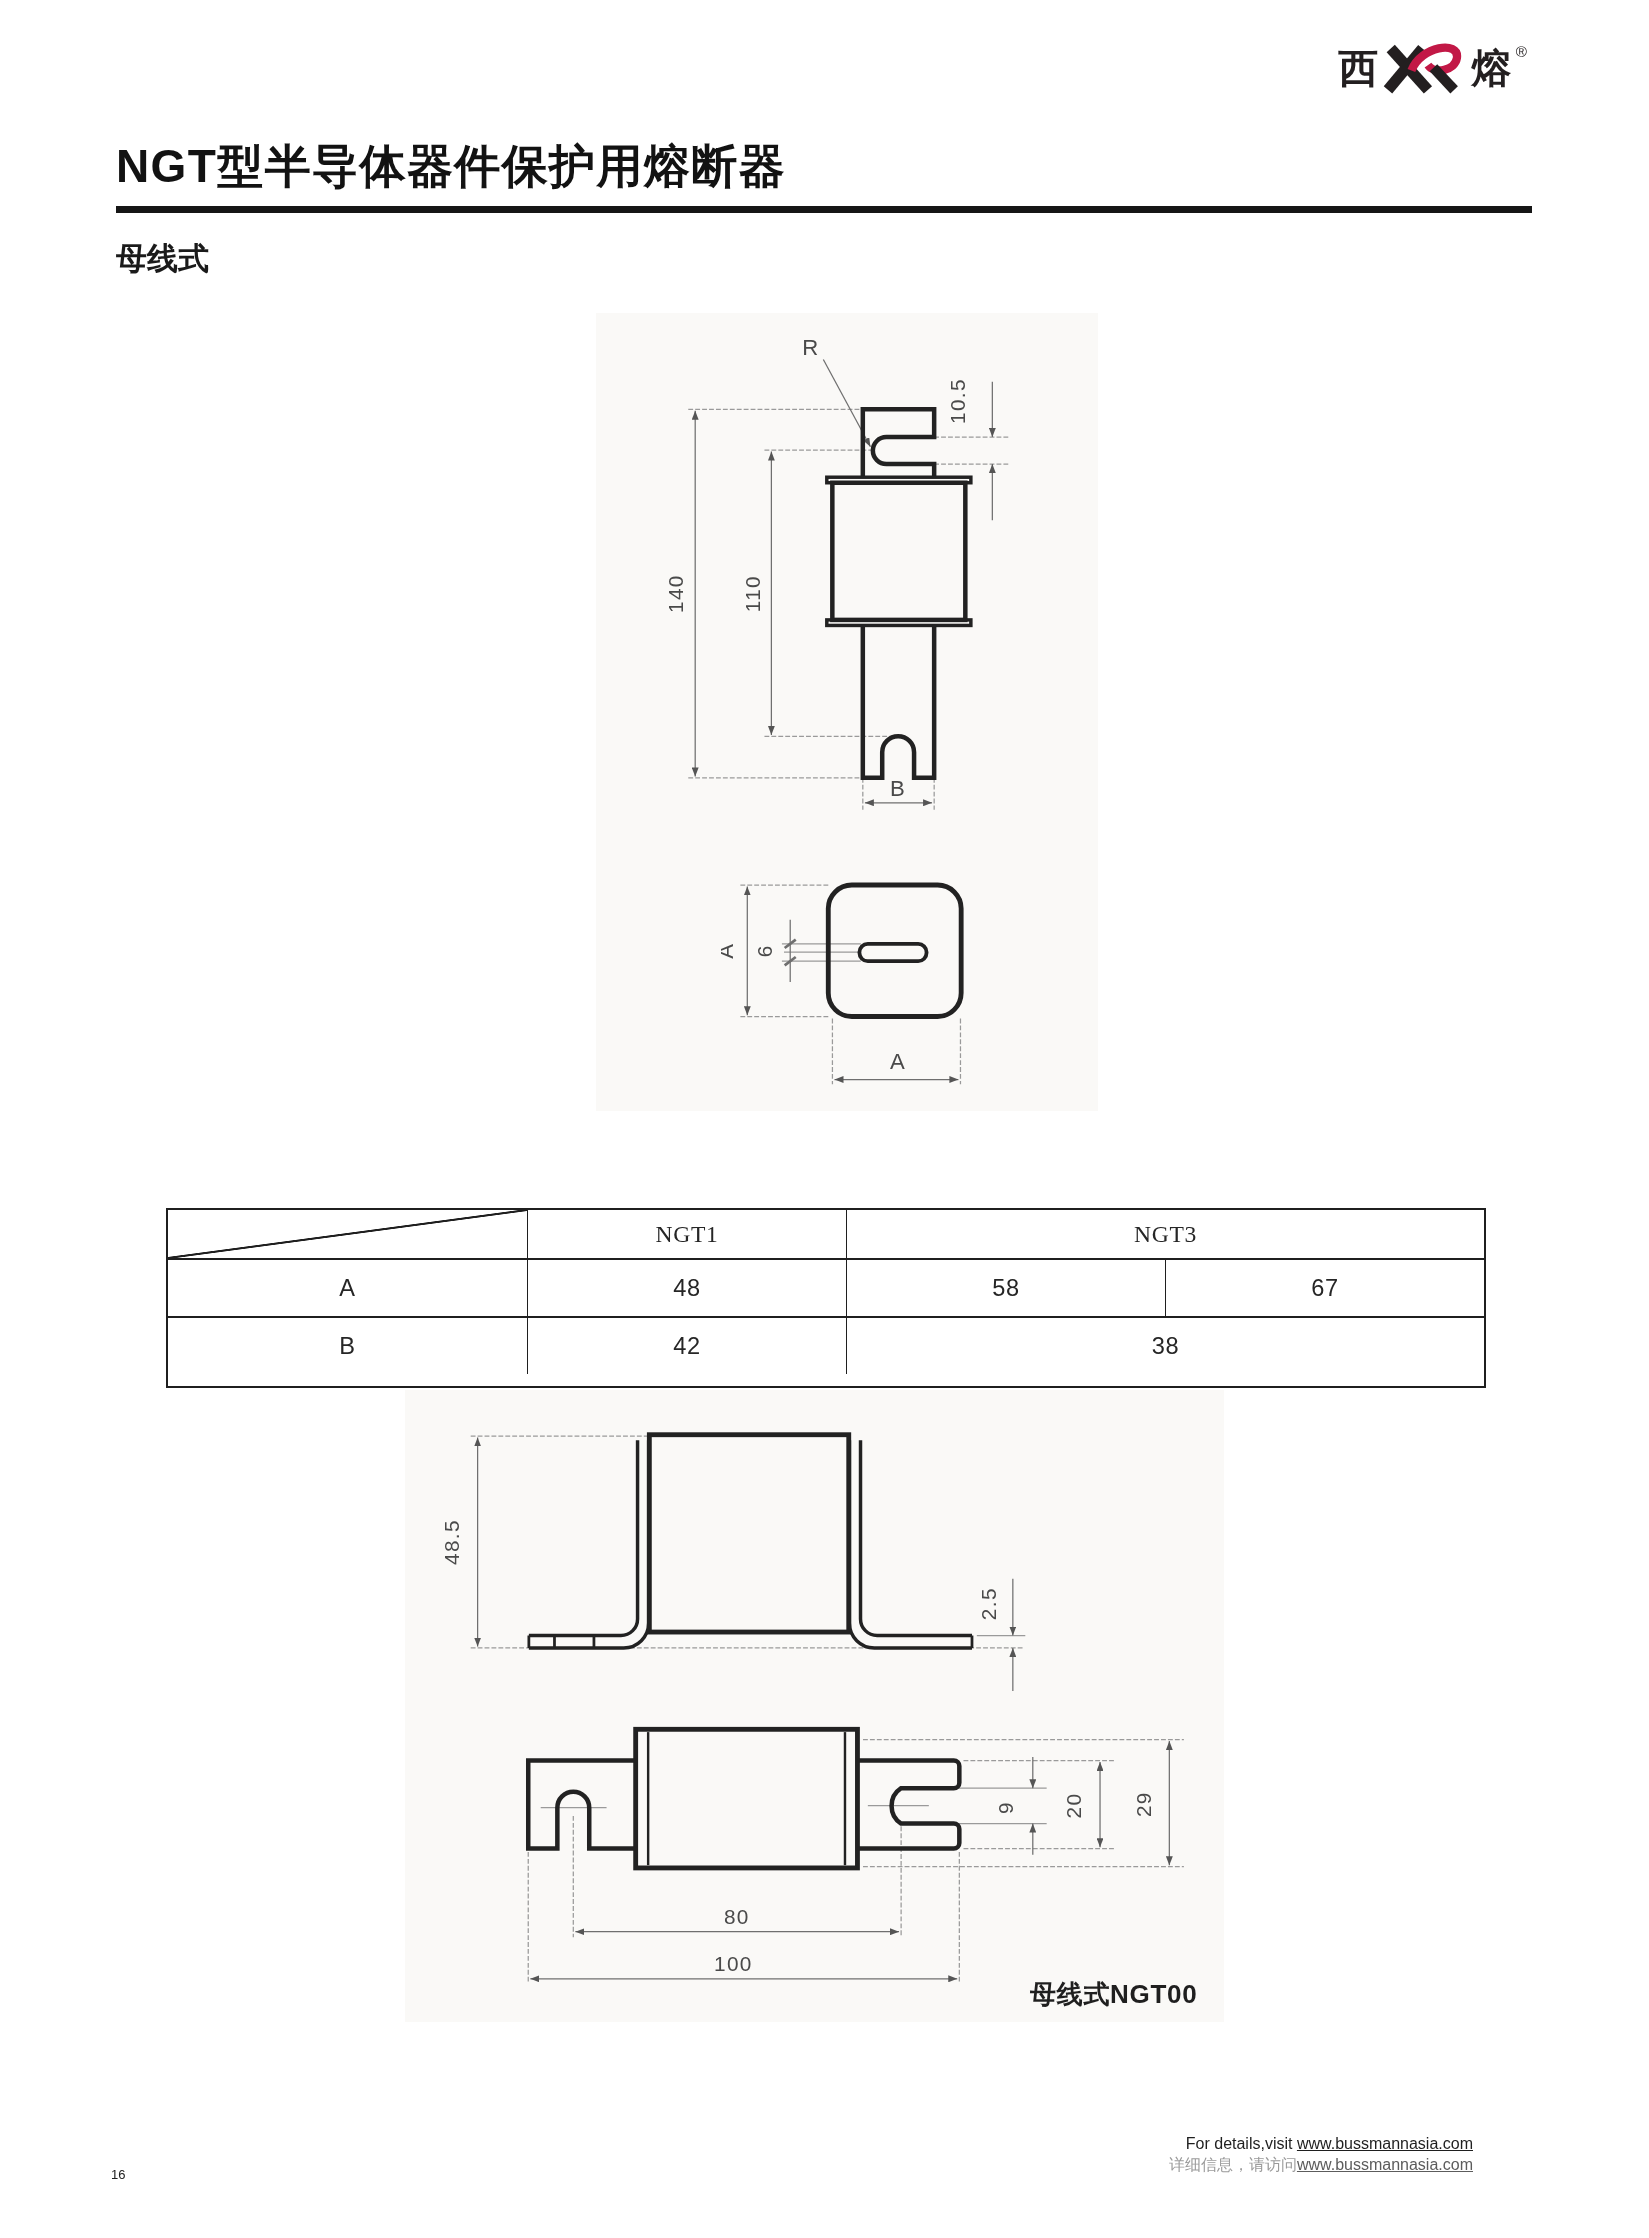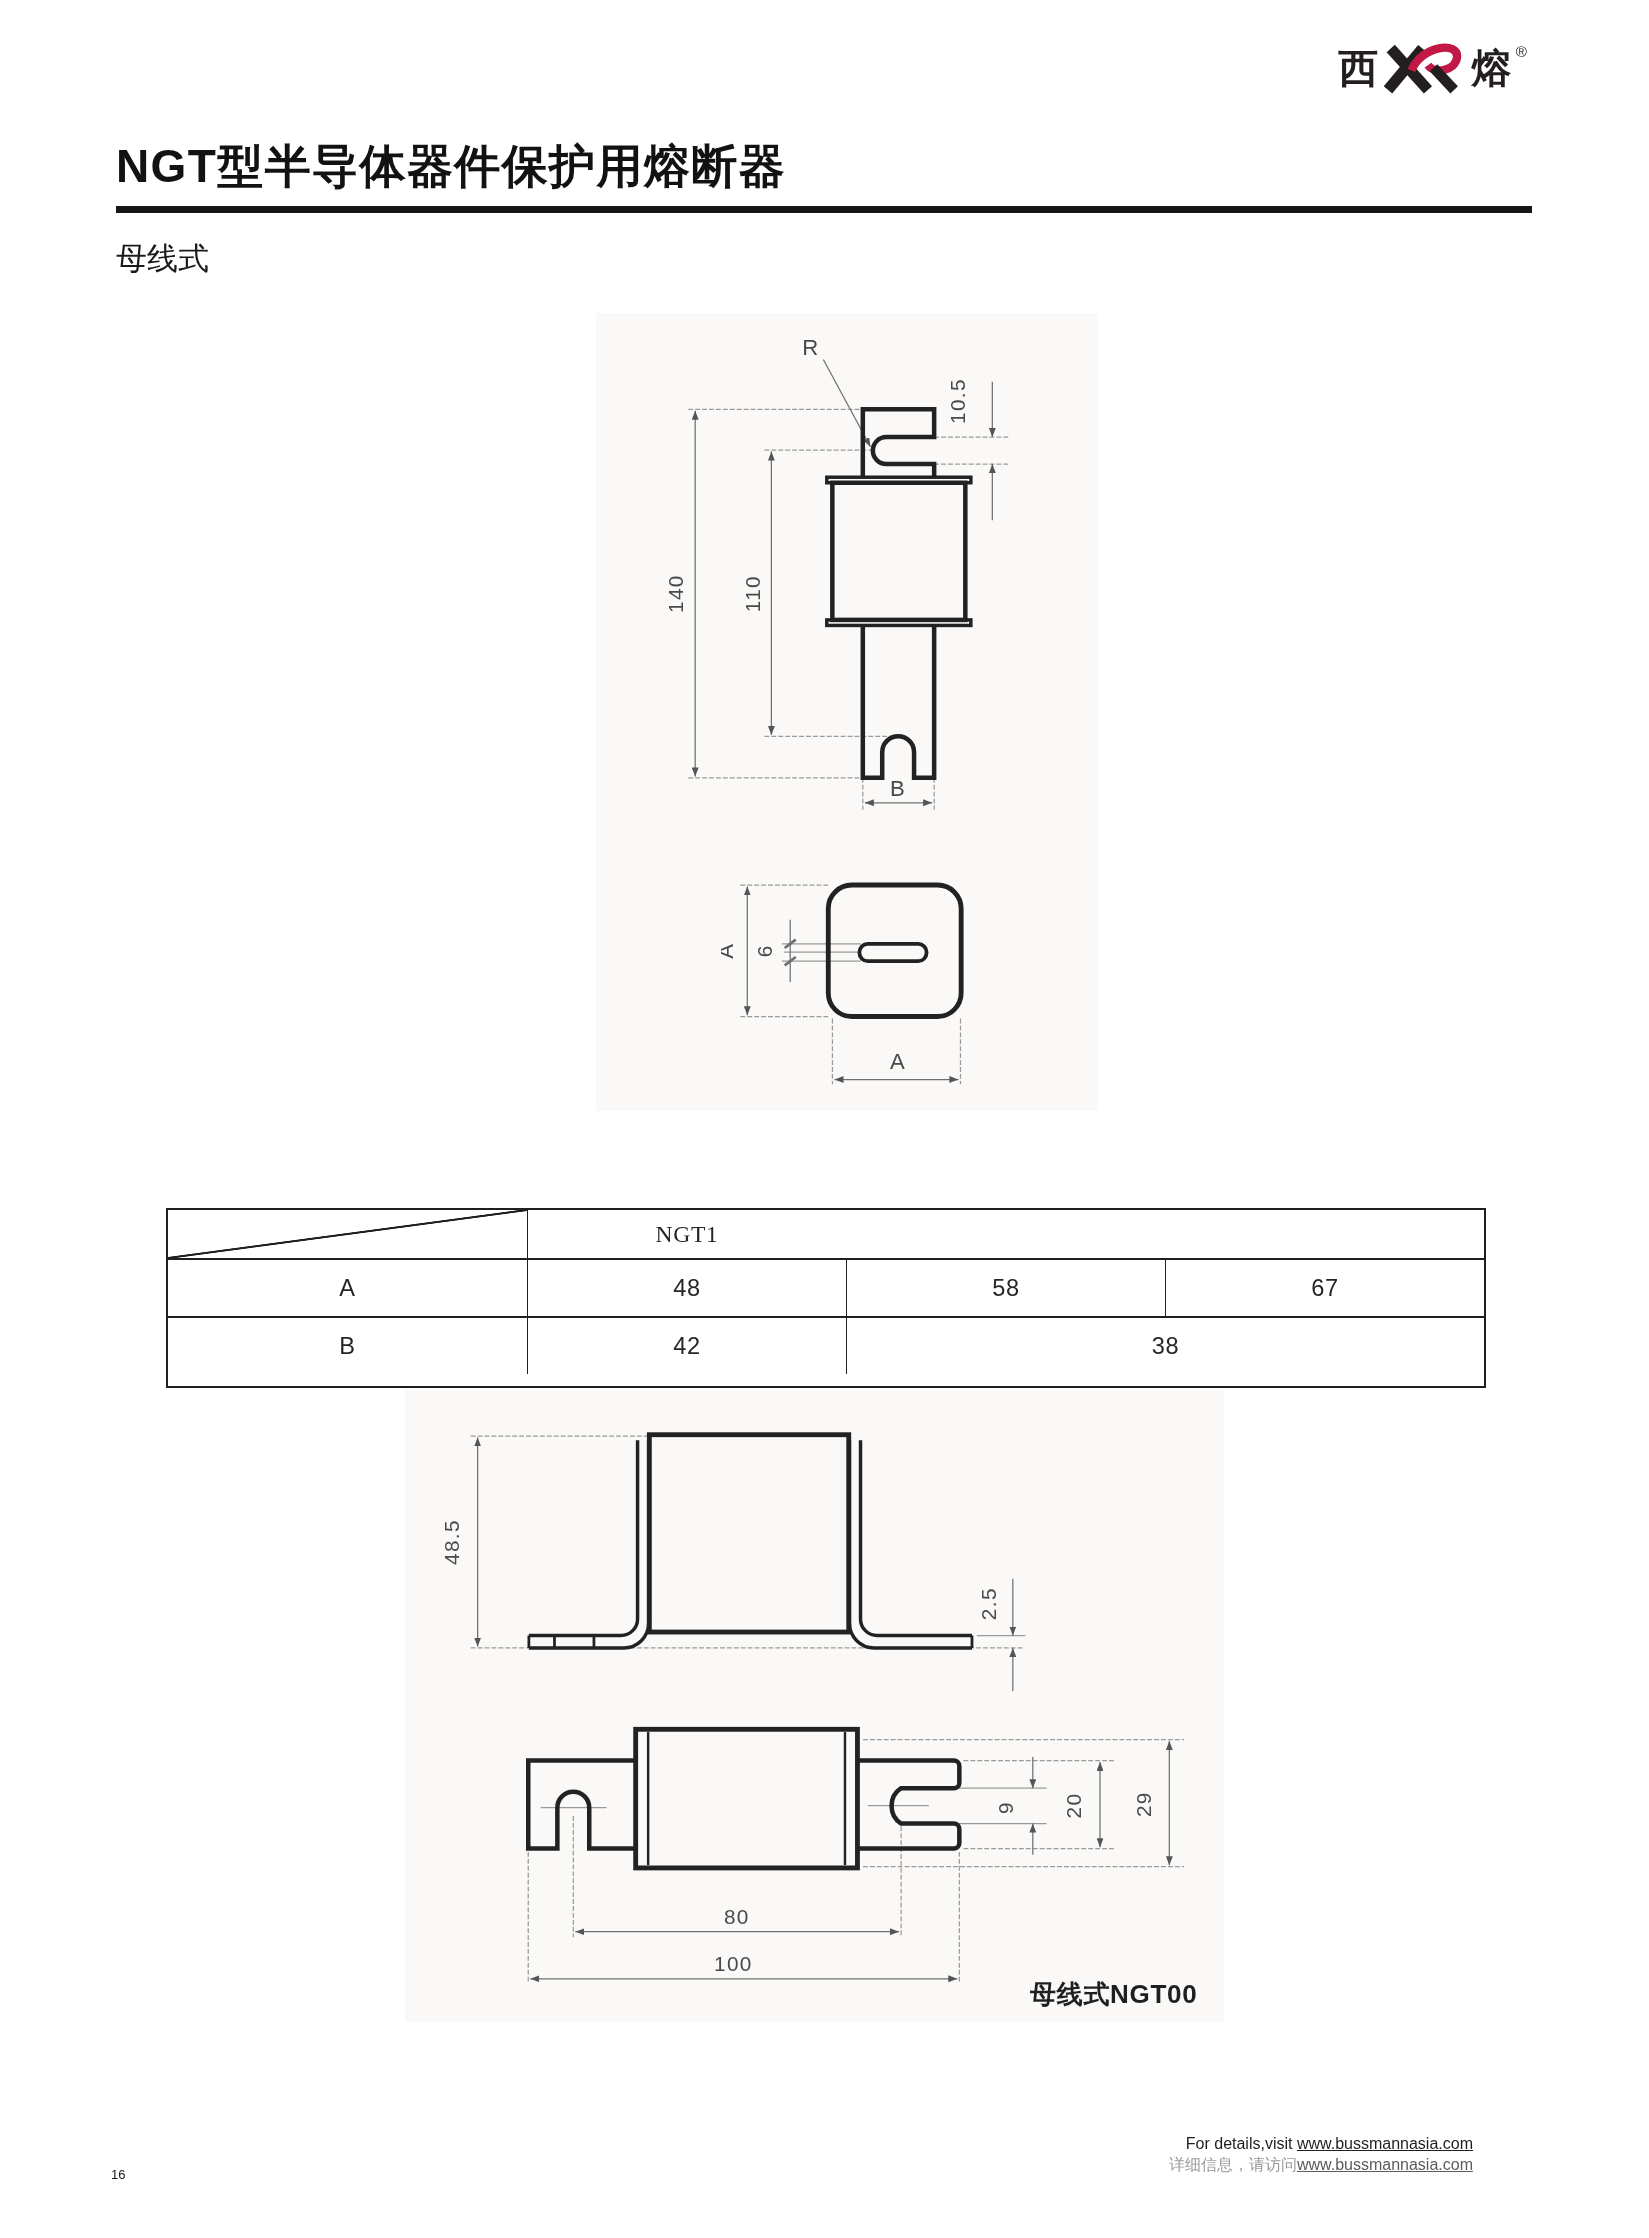--- a/index.html
+++ b/index.html
@@ -4,21 +4,21 @@
 <style>
   html,body{margin:0;padding:0;}
   body{background:#e8e8e8;font-family:"Liberation Sans", sans-serif;}
   .page{position:relative;width:1650px;height:2239px;background:#ffffff;margin:0 auto;overflow:hidden;}
   .scan-panel{position:absolute;background:#faf9f7;}
   .logo{position:absolute;top:43px;right:123px;display:flex;align-items:flex-start;gap:4.2px;}
   .logo-char{font-size:40px;font-weight:800;color:#231f20;line-height:50px;letter-spacing:0;}
   .logo-reg{font-size:15.2px;color:#231f20;line-height:15.2px;margin-top:1.4px;}
   .page-title{position:absolute;left:116px;top:136px;font-size:46px;font-weight:700;color:#121212;letter-spacing:1.4px;white-space:nowrap;}
   .title-rule{position:absolute;left:116px;top:206px;width:1416px;height:7px;background:#161616;}
-  .subtitle{position:absolute;left:116px;top:238px;font-size:31px;font-weight:400;color:#1a1a1a;}
+  .subtitle{position:absolute;left:116px;top:238px;font-size:31px;font-weight:700;color:#1a1a1a;}
   svg text{font-family:"Liberation Sans", sans-serif;fill:#4a4a4a;}
   .dim-t{font-size:30px;letter-spacing:2px;}
   .dim-big{font-size:32px;letter-spacing:2px;}
   
   .spec-table{position:absolute;left:166px;top:1208px;width:1320px;height:180px;border:2.1px solid #1f1f1f;box-sizing:border-box;}
   .spec-row{display:flex;width:100%;box-sizing:border-box;}
   .spec-row.header{height:48px;font-family:Liberation Serif, serif;}
   .spec-row.body{height:58px;border-top:2.8px solid #1f1f1f;}
   .spec-cell{box-sizing:border-box;display:flex;align-items:center;justify-content:center;
              font-size:23.6px;letter-spacing:0.7px;color:#262626;border-left:1.4px solid #1f1f1f;}
@@ -127,20 +127,21 @@
     </g>
     <text class="dim-big" transform="rotate(-90 18 122)" x="18" y="122" text-anchor="middle">A</text>
     <text class="dim-t" transform="rotate(-90 74 122)" x="74" y="122" text-anchor="middle">6</text>
     <text class="dim-big" x="256" y="293" text-anchor="middle">A</text>
   </svg>
 
   <div class="spec-table">
     <div class="spec-row header">
       <div class="spec-cell c0 diag"></div>
       <div class="spec-cell c1">NGT1</div>
+      <div class="spec-cell c3">NGT3</div>
     </div>
     <div class="spec-row body">
       <div class="spec-cell c0">A</div>
       <div class="spec-cell c1">48</div>
       <div class="spec-cell c2">58</div>
       <div class="spec-cell c3">67</div>
     </div>
     <div class="spec-row body">
       <div class="spec-cell c0">B</div>
       <div class="spec-cell c2">42</div>

